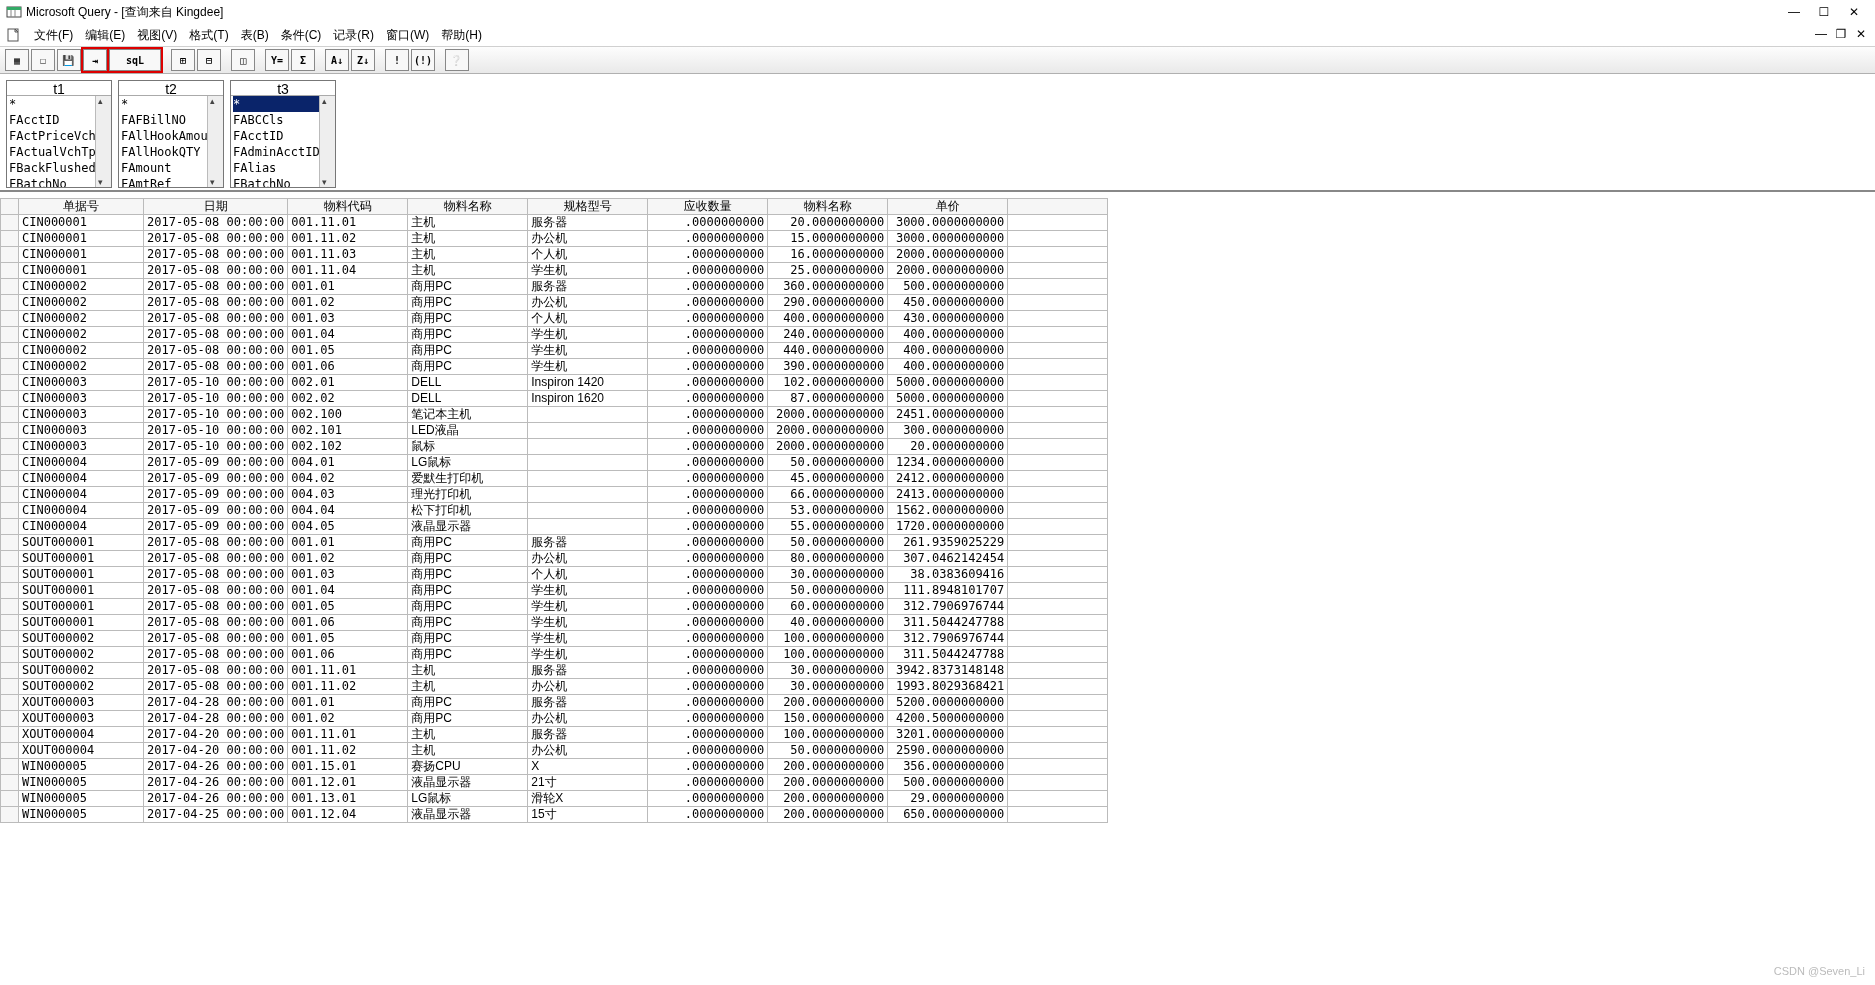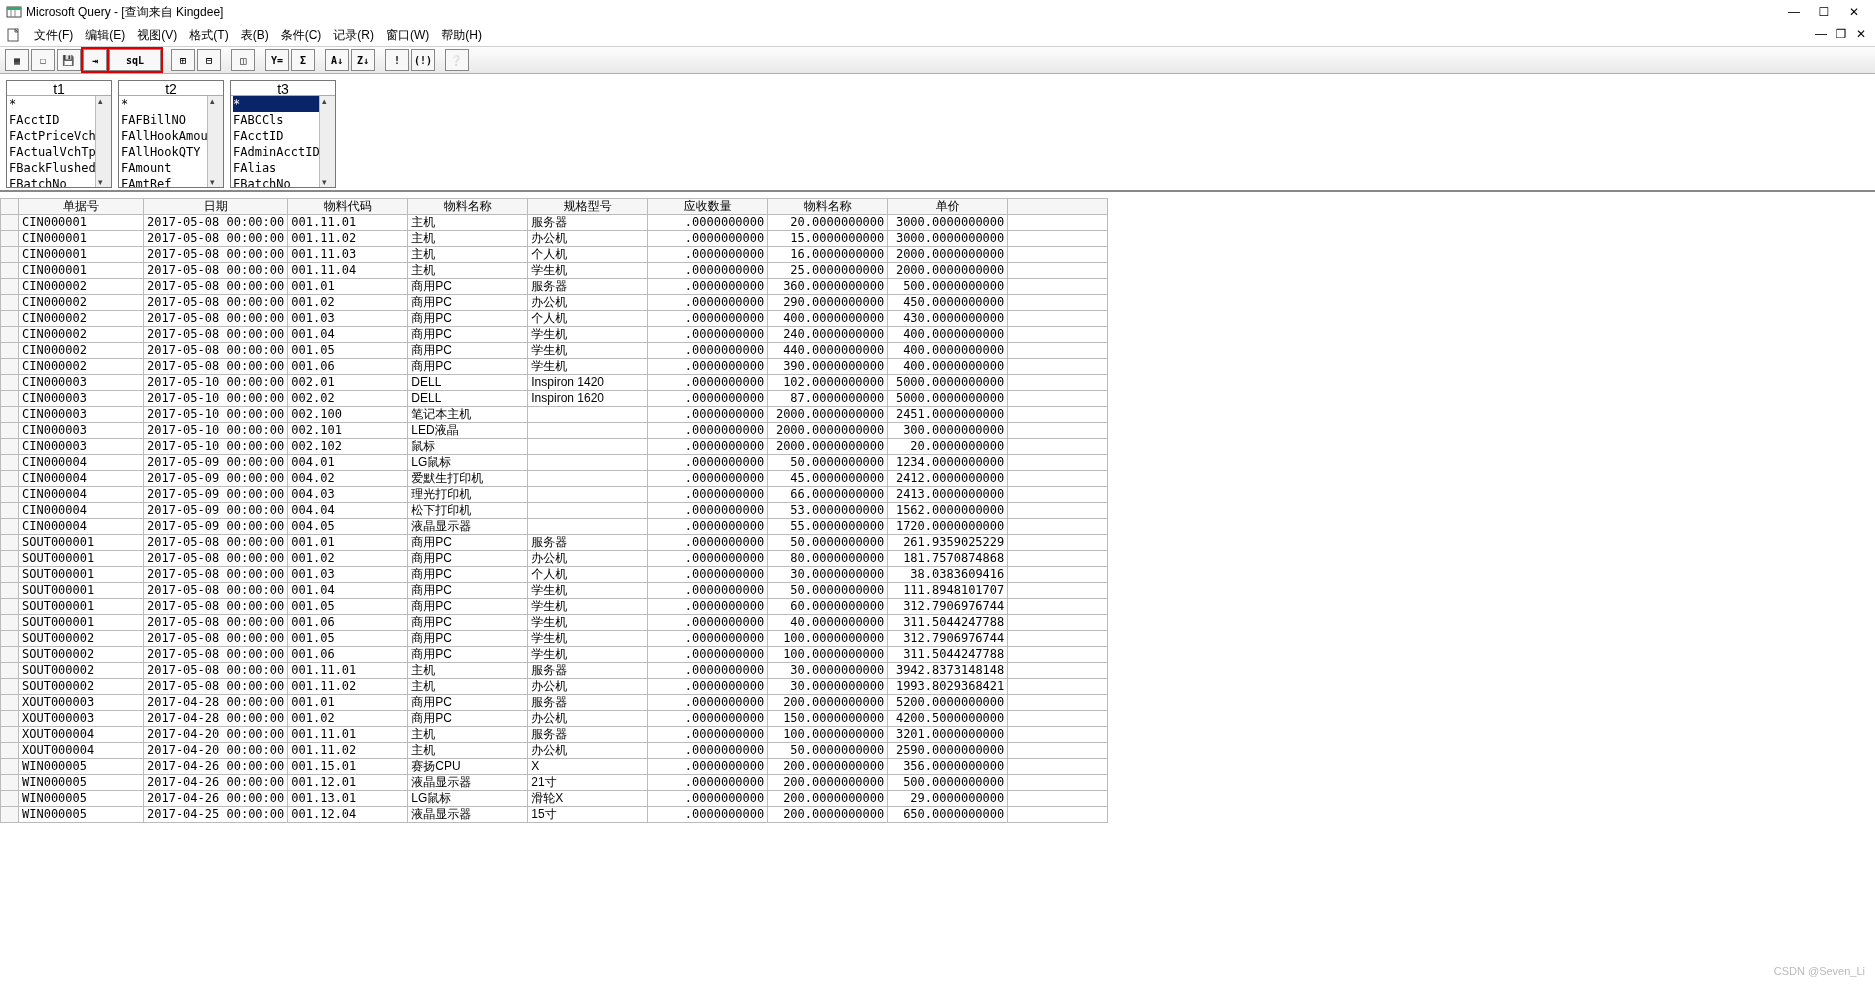--- a/index.html
+++ b/index.html
@@ -419,21 +419,21 @@
         </tr>
         <tr>
           <td class="rh"></td>
           <td class="mono">SOUT000001</td>
           <td class="mono">2017-05-08 00:00:00</td>
           <td class="mono">001.02</td>
           <td class="">商用PC</td>
           <td class="">办公机</td>
           <td class="num">.0000000000</td>
           <td class="num">80.0000000000</td>
-          <td class="num">181.7570874868</td>
+          <td class="num">307.0462142454</td>
           <td></td>
         </tr>
         <tr>
           <td class="rh"></td>
           <td class="mono">SOUT000001</td>
           <td class="mono">2017-05-08 00:00:00</td>
           <td class="mono">001.03</td>
           <td class="">商用PC</td>
           <td class="">个人机</td>
           <td class="num">.0000000000</td>

